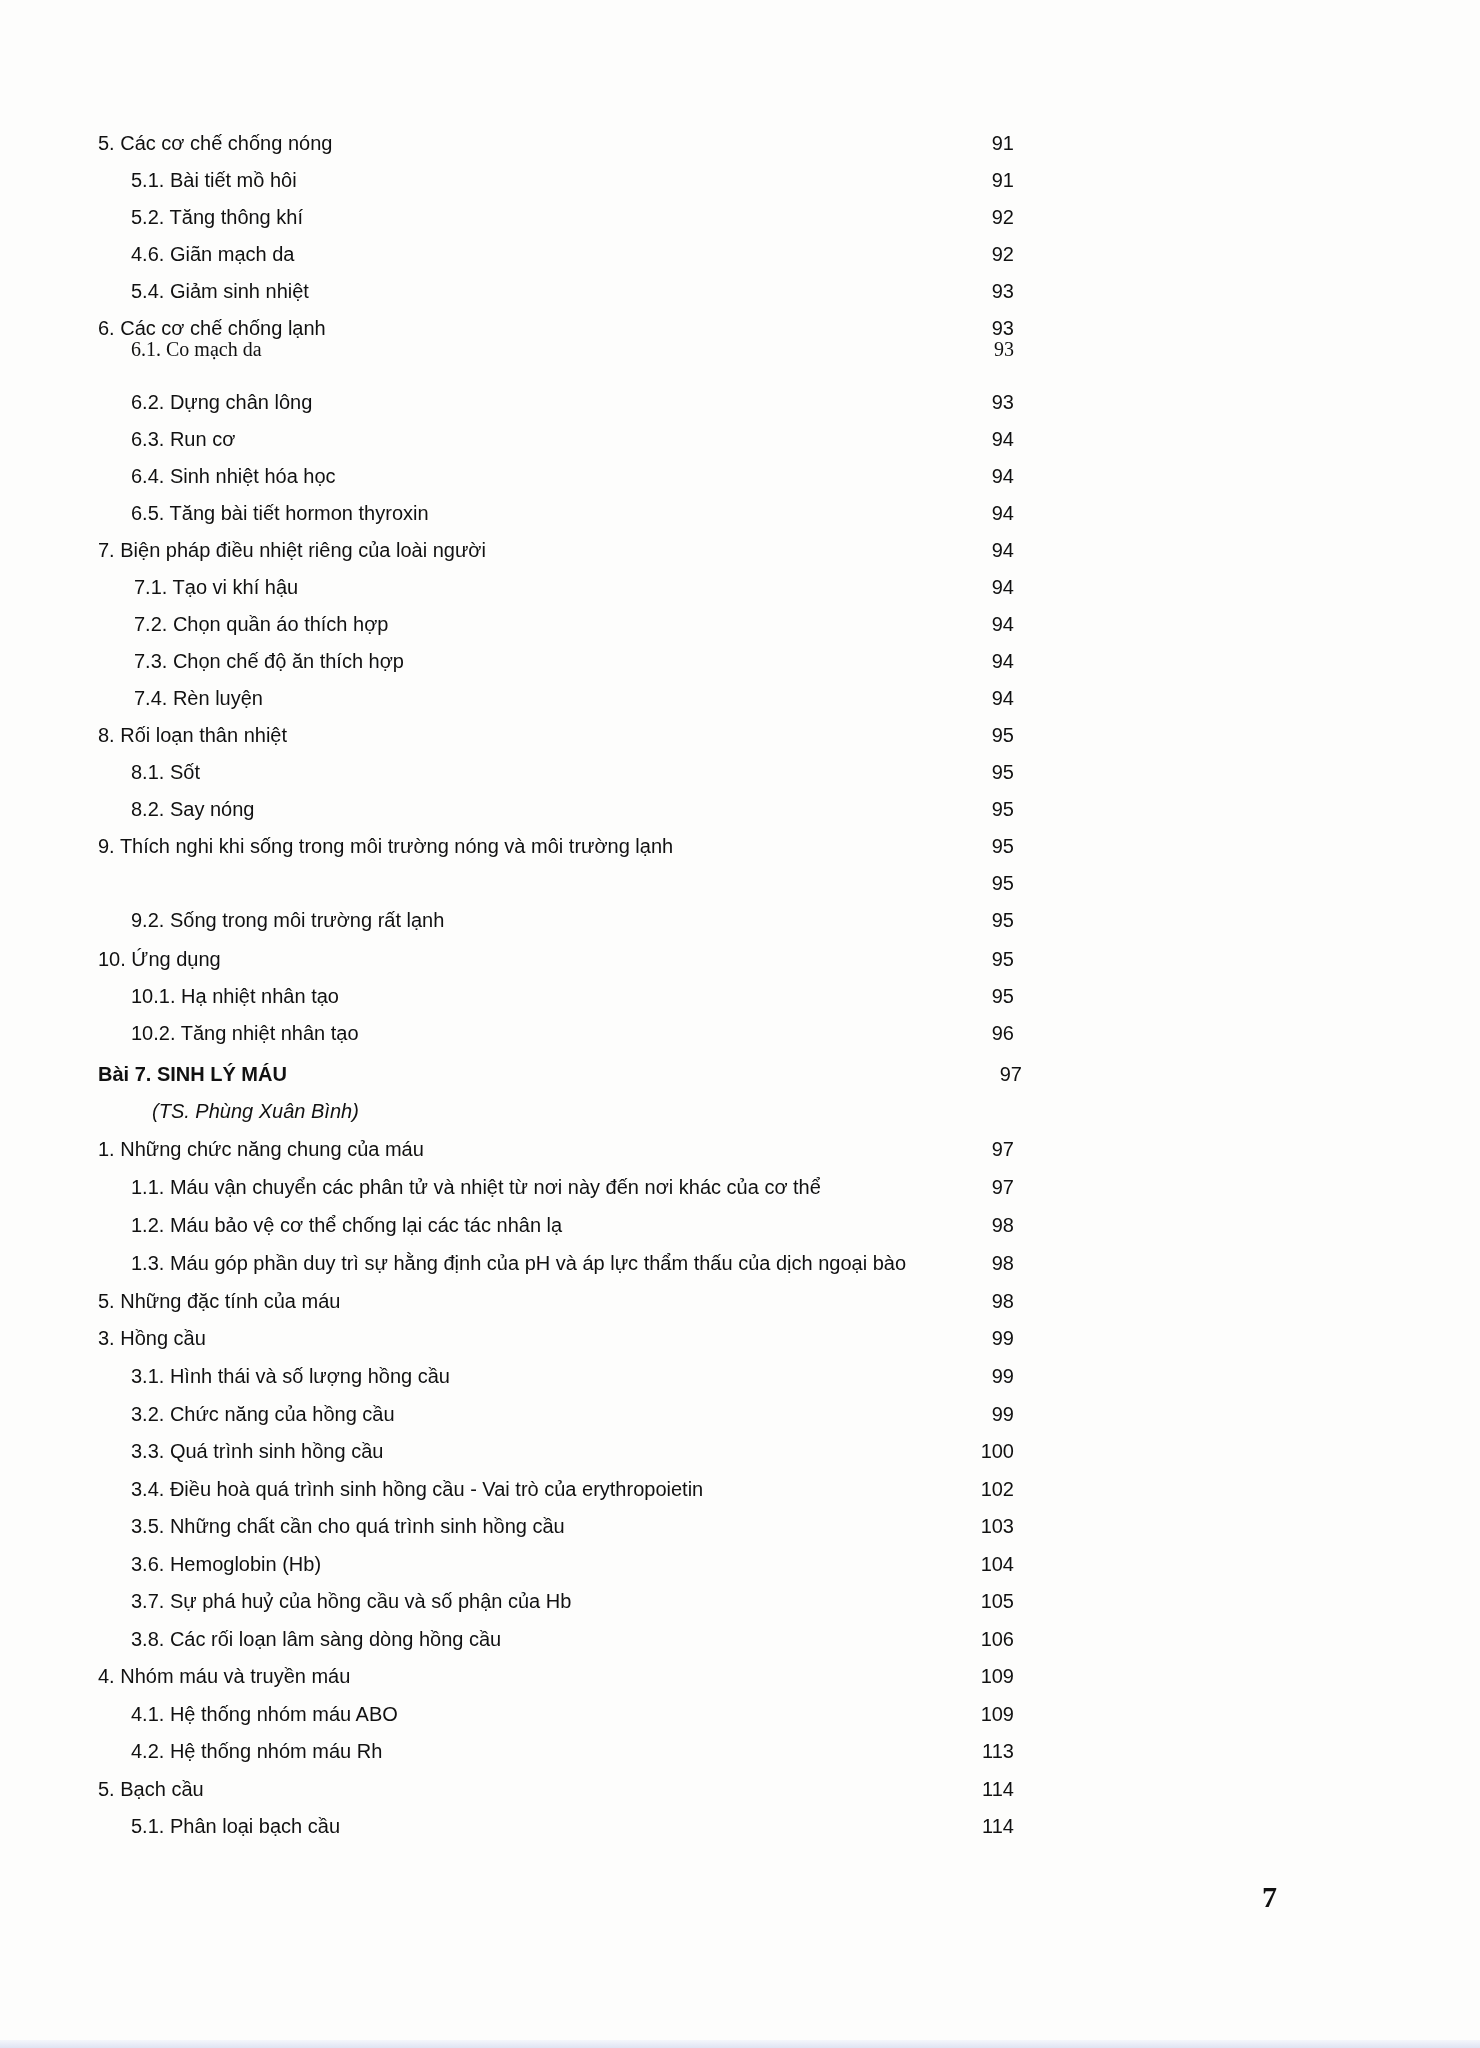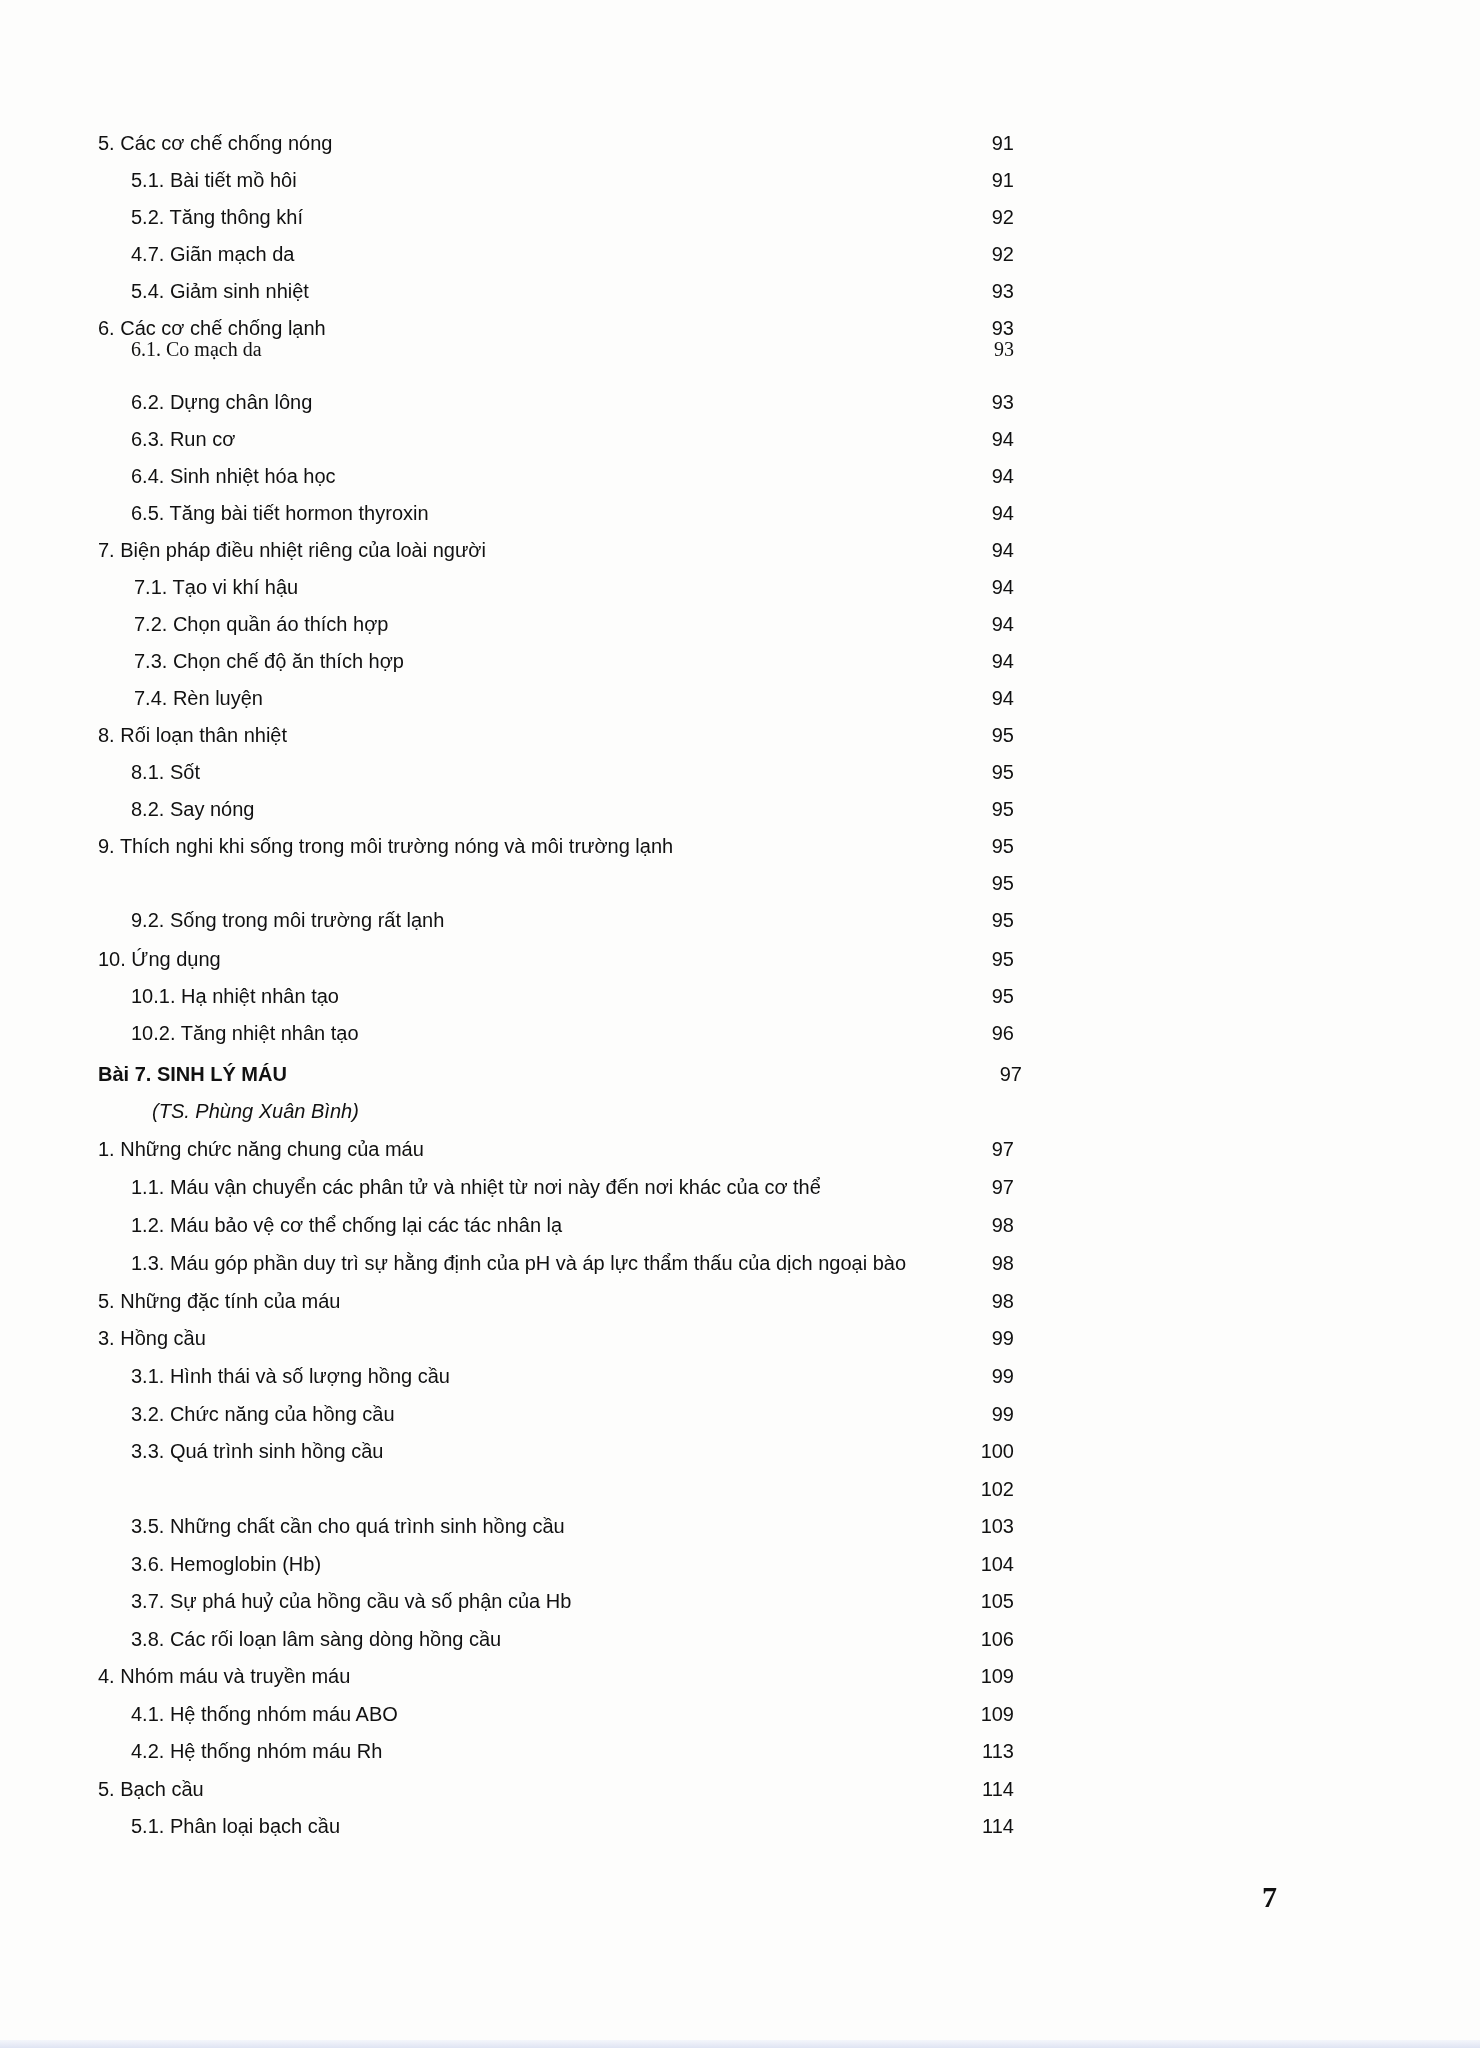--- a/index.html
+++ b/index.html
@@ -41,21 +41,21 @@
     </div>
     <div class="toc-row lvl-1" style="top: 163px;">
       <span class="toc-title">5.1. Bài tiết mồ hôi</span>
       <span class="toc-page">91</span>
     </div>
     <div class="toc-row lvl-1" style="top: 200px;">
       <span class="toc-title">5.2. Tăng thông khí</span>
       <span class="toc-page">92</span>
     </div>
     <div class="toc-row lvl-1" style="top: 237px;">
-      <span class="toc-title">4.7. Giãn mạch da</span>
+      <span class="toc-title">4.6. Giãn mạch da</span>
       <span class="toc-page">92</span>
     </div>
     <div class="toc-row lvl-1" style="top: 274px;">
       <span class="toc-title">5.4. Giảm sinh nhiệt</span>
       <span class="toc-page">93</span>
     </div>
     <div class="toc-row lvl-0" style="top: 311px;">
       <span class="toc-title">6. Các cơ chế chống lạnh</span>
       <span class="toc-page">93</span>
     </div>
@@ -172,20 +172,21 @@
     </div>
     <div class="toc-row lvl-1" style="top: 1397px;">
       <span class="toc-title">3.2. Chức năng của hồng cầu</span>
       <span class="toc-page">99</span>
     </div>
     <div class="toc-row lvl-1" style="top: 1434px;">
       <span class="toc-title">3.3. Quá trình sinh hồng cầu</span>
       <span class="toc-page">100</span>
     </div>
     <div class="toc-row lvl-1" style="top: 1472px;">
+      <span class="toc-title">3.4. Điều hoà quá trình sinh hồng cầu - Vai trò của erythropoietin</span>
       <span class="toc-page">102</span>
     </div>
     <div class="toc-row lvl-1" style="top: 1509px;">
       <span class="toc-title">3.5. Những chất cần cho quá trình sinh hồng cầu</span>
       <span class="toc-page">103</span>
     </div>
     <div class="toc-row lvl-1" style="top: 1547px;">
       <span class="toc-title">3.6. Hemoglobin (Hb)</span>
       <span class="toc-page">104</span>
     </div>

